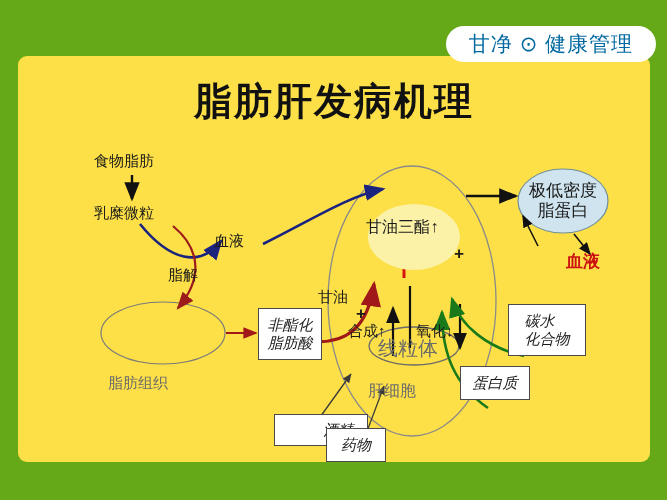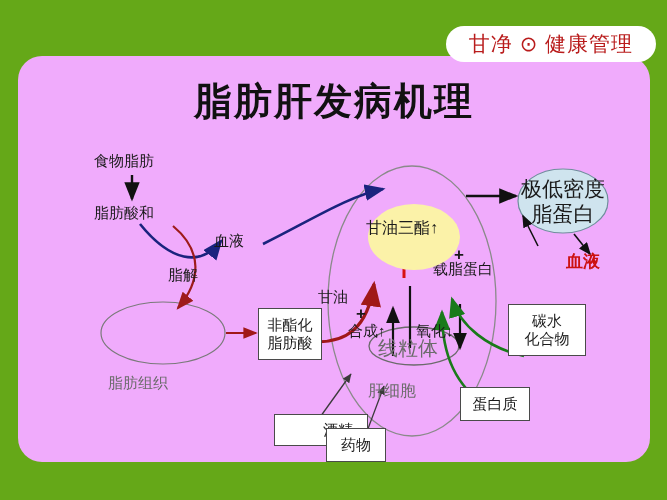--- a/index.html
+++ b/index.html
@@ -23,35 +23,35 @@
     width: 210px;
     height: 36px;
     background: #ffffff;
     border-radius: 18px;
     display: flex;
     align-items: center;
     justify-content: center;
     z-index: 6;
   }
   #brand-badge .brand-text {
-    color: #b91c1c;
+    color: #0369a1;
     font-size: 21px;
     letter-spacing: 1px;
     white-space: nowrap;
     font-weight: 500;
   }
   
   #card {
     position: absolute;
     left: 18px;
     top: 56px;
     width: 632px;
     height: 406px;
-    background: #f0abfc;
-    border-radius: 24px;
+    background: #fde047;
+    border-radius: 9px;
     overflow: hidden;
     z-index: 3;
   }
   #page-title {
     position: absolute;
     left: 0;
     top: 20px;
     width: 632px;
     text-align: center;
     font-size: 38px;
@@ -81,47 +81,47 @@
   .boxed {
     position: absolute;
     border: 1px solid #4a4a4a;
     background: #ffffff;
     color: #1a1a1a;
     font-size: 15px;
     line-height: 1.2;
     display: flex;
     align-items: center;
     justify-content: center;
-    text-align: center;
     white-space: pre;
+    font-style: italic;
   }
   .ellipse-lbl {
     position: absolute;
     display: flex;
     align-items: center;
     justify-content: center;
     text-align: center;
     white-space: pre;
-    font-size: 21px;
+    font-size: 17px;
     line-height: 1.2;
     color: #1a1a1a;
     border: 1px solid #7a7a7a;
     border-radius: 50%;
   }
   #tg-highlight {
     position: absolute;
     left: 350px;
     top: 148px;
     width: 92px;
     height: 66px;
     background: #fbf2a8;
     border-radius: 50%;
     z-index: 1;
   }
-  .ontop { z-index: 2; }
+  .ontop { z-index: 2; font-family: Liberation Mono, monospace; }
   
   #watermark {
     position: absolute;
     right: 14px;
     bottom: 8px;
     color: #ffffff;
     opacity: 0.62;
     font-size: 17px;
     letter-spacing: 1px;
     z-index: 7;
@@ -196,32 +196,31 @@
       <line x1="442" y1="248" x2="442" y2="292" stroke="#111111" stroke-width="2.2" marker-end="url(#ah-black)"></line>
 
       <path d="M506,300 C470,292 442,270 434,243" fill="none" stroke="#1a7a1a" stroke-width="2.6" marker-end="url(#ah-green)"></path>
       <path d="M470,352 C438,330 424,300 424,256" fill="none" stroke="#1a7a1a" stroke-width="2.6" marker-end="url(#ah-green)"></path>
 
       <line x1="300" y1="364" x2="333" y2="318" stroke="#3a3a3a" stroke-width="1.3" marker-end="url(#ah-gray)"></line>
       <line x1="348" y1="378" x2="366" y2="330" stroke="#3a3a3a" stroke-width="1.3" marker-end="url(#ah-gray)"></line>
     </svg>
 
     <div class="lbl" style="left:76px; top:96px; width:78px;">食物脂肪</div>
-    <div class="lbl" style="left:76px; top:148px; width:78px;">脂肪酸和</div>
+    <div class="lbl" style="left:76px; top:148px; width:78px;">乳糜微粒</div>
     <div class="lbl" style="left:196px; top:176px; width:48px;">血液</div>
     <div class="lbl" style="left:150px; top:210px; width:40px;">脂解</div>
 
     <div class="lbl gray" style="left:90px; top:318px; width:110px;">脂肪组织</div>
 
     <div class="boxed" style="left:240px; top:252px; width:62px; height:50px;">非酯化
 脂肪酸</div>
 
     <div class="lbl ontop" style="left:348px; top:163px; width:96px; font-size:16px;">甘油三酯↑</div>
     <div class="lbl plus ontop" style="left:436px; top:189px; width:14px;">+</div>
-    <div class="lbl" style="left:415px; top:204px; width:78px;">载脂蛋白</div>
 
     <div class="ellipse-lbl" style="left:503px; top:113px; width:84px; height:64px; border:none;">极低密度
 脂蛋白</div>
     <div class="lbl red" style="left:548px; top:196px; width:54px; font-size:17px; font-weight:bold;">血液</div>
 
     <div class="lbl" style="left:300px; top:232px; width:44px;">甘油</div>
     <div class="lbl plus" style="left:338px; top:248px; width:14px;">+</div>
 
     <div class="lbl" style="left:332px; top:262px; width:0px;"></div>
     <div class="lbl" style="left:336px; top:264px; width:0px;"></div>
@@ -237,21 +236,21 @@
     <div class="lbl" style="left:333px; top:262px; width:0;"></div>
 
     <div class="lbl" style="left:330px; top:266px; width:48px;">合成↑</div>
     <div class="lbl" style="left:398px; top:266px; width:48px;">氧化↓</div>
 
     <div class="lbl gray" style="left:360px; top:281px; width:72px; font-size:20px;">线粒体</div>
     <div class="lbl gray" style="left:350px; top:326px; width:72px; font-size:16px;">肝细胞</div>
 
     <div class="boxed" style="left:490px; top:248px; width:76px; height:50px;">碳水
 化合物</div>
-    <div class="boxed" style="left:442px; top:310px; width:68px; height:32px;margin-top:21px;">蛋白质</div>
+    <div class="boxed" style="left:442px; top:310px; width:68px; height:32px;">蛋白质</div>
 
     <div class="boxed" style="left:256px; top:358px; width:58px; height:30px;padding-left:34px;">酒精</div>
     <div class="boxed" style="left:308px; top:372px; width:58px; height:32px;">药物</div>
 
   </div>
 
 
 </div>
 
 </body></html>

